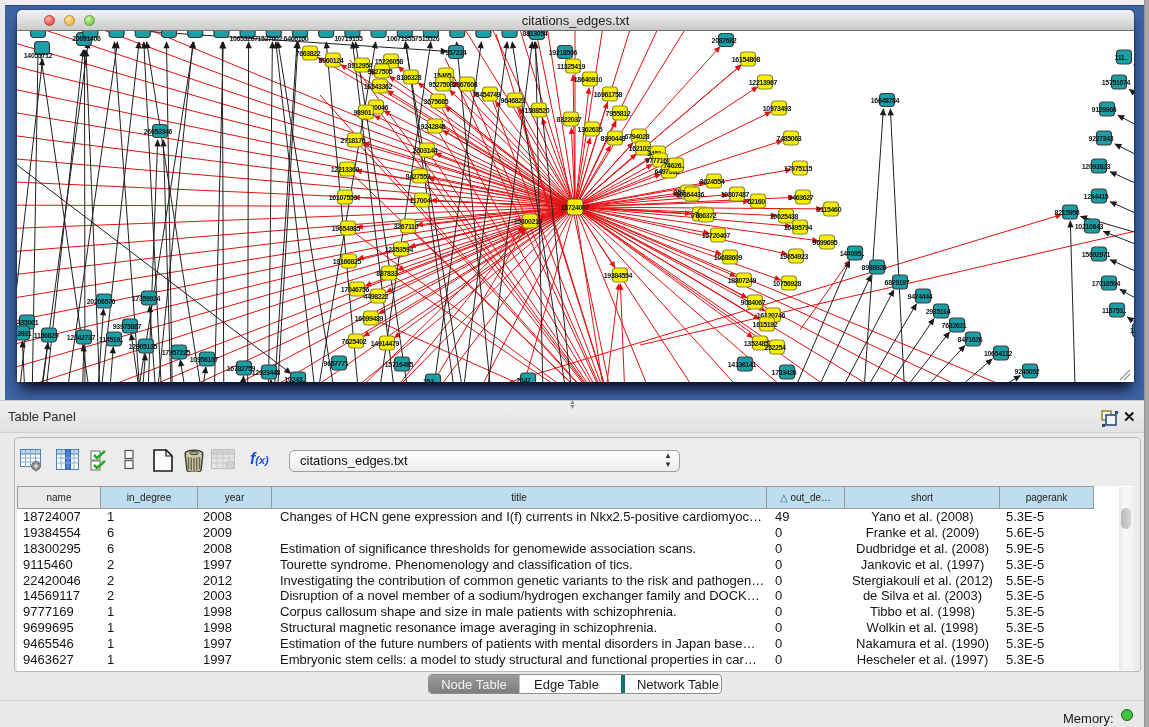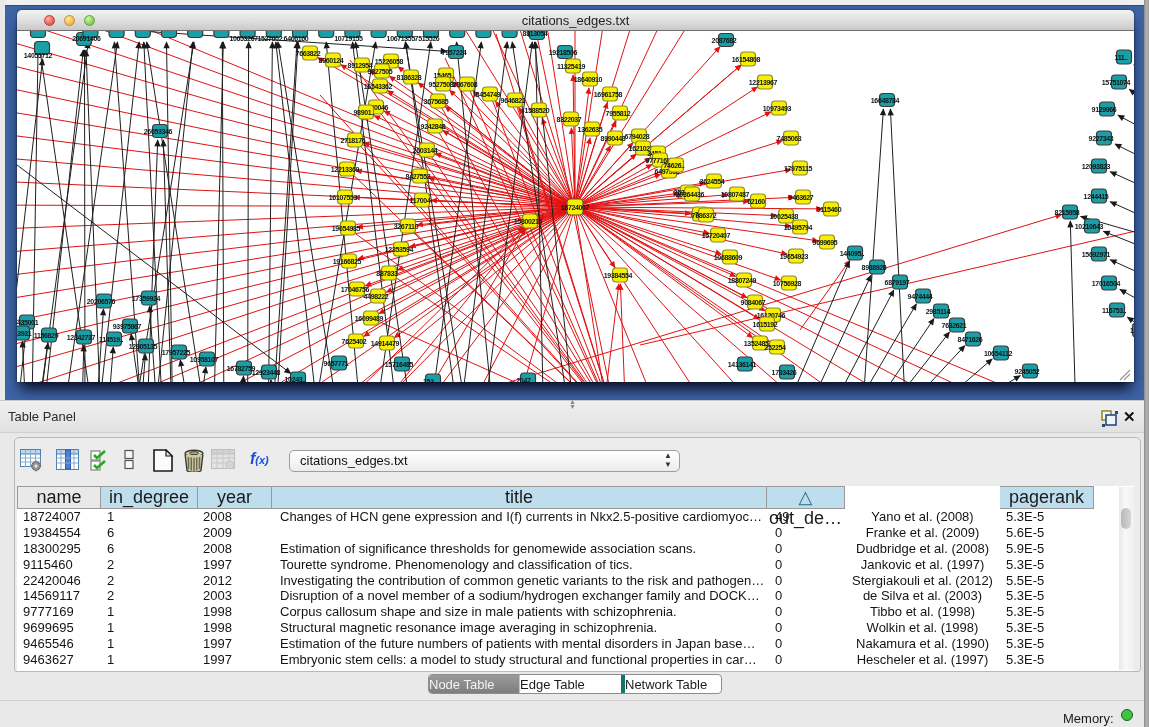--- a/index.html
+++ b/index.html
@@ -27,38 +27,38 @@
 #grip{left:569px;top:399px;width:10px;height:5px;color:#8a8a8a;font-size:7px;line-height:5px}
 #pane{left:14px;top:437px;width:1127px;height:235px;background:#ececec;border:1px solid #b9b9b9;
  border-radius:5px 5px 3px 3px}
 .ticon{position:absolute;top:449px}
 #combo{left:289px;top:450px;width:391px;height:22px;background:linear-gradient(#fff,#ececec);
  border:1px solid #9e9e9e;border-radius:5px;font-size:13px;color:#111;line-height:20px;padding-left:10px}
 #combo .stp{position:absolute;right:7px;top:0;height:20px;font-size:8px;color:#333;line-height:9px;text-align:center}
 
 #tbl{left:17px;top:486px;width:1117px;height:185px;background:#fff}
 .th{position:absolute;top:486px;height:23px;background:#bedeee;border:1px solid #999;
- border-left:none;font-size:18px;color:#1b1b1b;text-align:center;line-height:21px}
+ border-left:none;font-size:10px;color:#1b1b1b;text-align:center;line-height:21px}
 .h0{left:17px;width:84px;background:#e9e9e9;border-left:1px solid #999}
 .h1{left:101px;width:97px}
 .h2{left:198px;width:74px}
 .h3{left:272px;width:495px}
 .h4{left:767px;width:78px}
 .h5{left:845px;width:155px}
 .h6{left:1000px;width:94px}
 #rows{left:17px;top:509px;width:1117px}
 .tr{position:relative;height:15.9px;font-size:13px;color:#141414;white-space:nowrap}
 .c{position:absolute;top:0;line-height:15.9px}
 .c0{left:6px} .c1{left:90px} .c2{left:186px} .c3{left:263px} .c4{left:758px}
 .c5{left:828px;width:155px;text-align:center} .c6{left:989px}
 #vsb{left:1119px;top:487px;width:15px;height:183px;background:linear-gradient(90deg,#e8e8e8,#f8f8f8 40%,#f0f0f0)}
 #vsb .thumb{position:absolute;left:2px;top:21px;width:10px;height:21px;background:linear-gradient(90deg,#b9b9b9,#d6d6d6);border-radius:5px}
 
 #tabs{left:428px;top:674px;width:294px;height:20px;border:1px solid #8d8d8d;border-radius:4px;
- background:#fff;overflow:hidden;font-size:13px;text-align:left}
+ background:#fff;overflow:hidden;font-size:13px;text-align:center}
 .seg{position:absolute;top:0;height:20px;line-height:19px;color:#1c1c1c}
 #seg1{left:0;width:90px;background:linear-gradient(#9a9a9a,#7b7b7b);color:#f4f4f4}
 #seg2{left:90px;width:94px;border-left:1px solid #c4c4c4}
 #seg3{left:192px;width:110px;border-left:4px solid #0f766e}
 
 #status{left:0;top:700px;width:1144px;height:27px;background:#e9e9e9;border-top:1px solid #d2d2d2}
 #mem{right:32px;top:710px;font-size:13px;color:#1a1a1a}
 #memdot{left:1121px;top:709px;width:12px;height:12px;border-radius:50%;background:#3fc43f;border:1.5px solid #1e5c1e}
 
 #rstrip{left:1144px;top:0;width:5px;height:727px;background:linear-gradient(90deg,#8f8f8f,#b5b5b5 60%,#9a9a9a)}
@@ -654,20 +654,21 @@
 </svg>
 <div class="abs" style="left:250px;top:450px;font-size:16px;color:#1d4ed8;font-style:italic;font-weight:700">f<span style="font-size:11px;font-weight:600">(x)</span></div>
 <div class="abs" id="combo">citations_edges.txt<div class="stp">▲<br>▼</div></div>
 
 <div class="abs" id="tbl"></div>
 <div class="abs th h0">name</div>
 <div class="abs th h1">in_degree</div>
 <div class="abs th h2">year</div>
 <div class="abs th h3">title</div>
 <div class="abs th h4"><span style="color:#2a6a8a">△</span> out_de…</div>
+<div class="abs th h5">short</div>
 <div class="abs th h6">pagerank</div>
 <div class="abs" id="rows">
       <div class="tr">
         <div class="c c0">18724007</div>
         <div class="c c1">1</div>
         <div class="c c2">2008</div>
         <div class="c c3">Changes of HCN gene expression and I(f) currents in Nkx2.5-positive cardiomyoc…</div>
         <div class="c c4">49</div>
         <div class="c c5">Yano et al. (2008)</div>
         <div class="c c6">5.3E-5</div>

